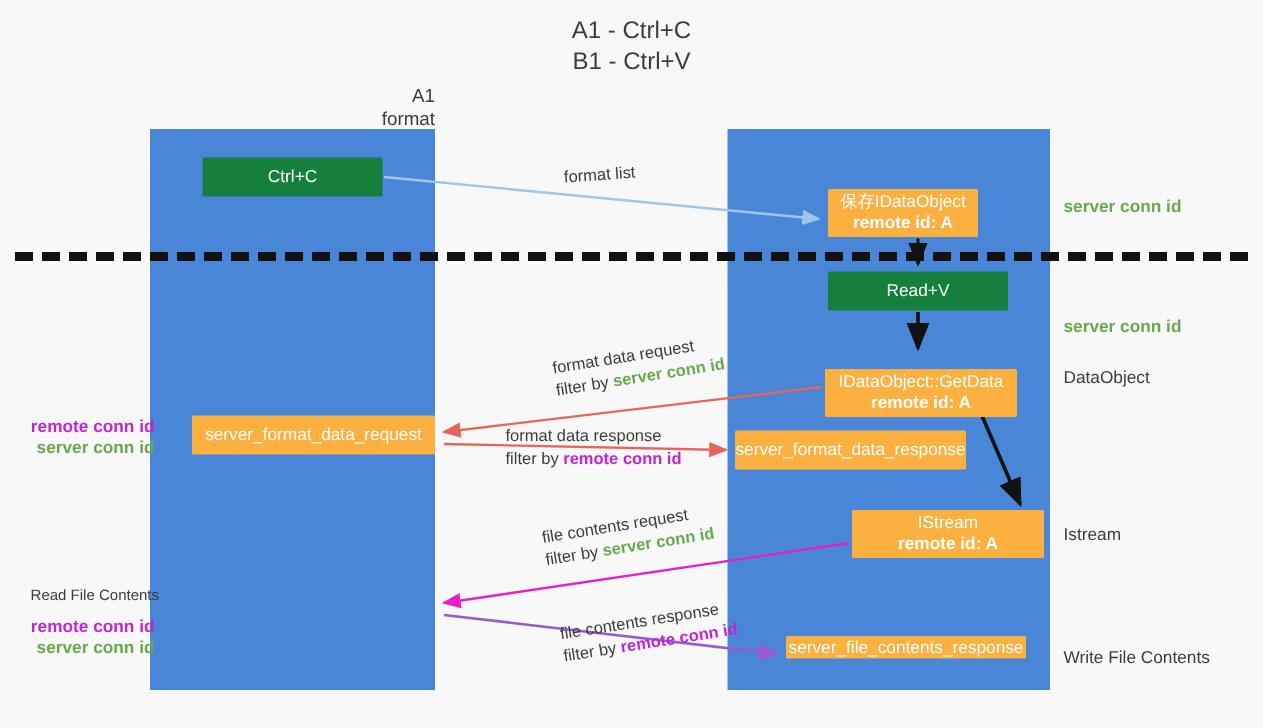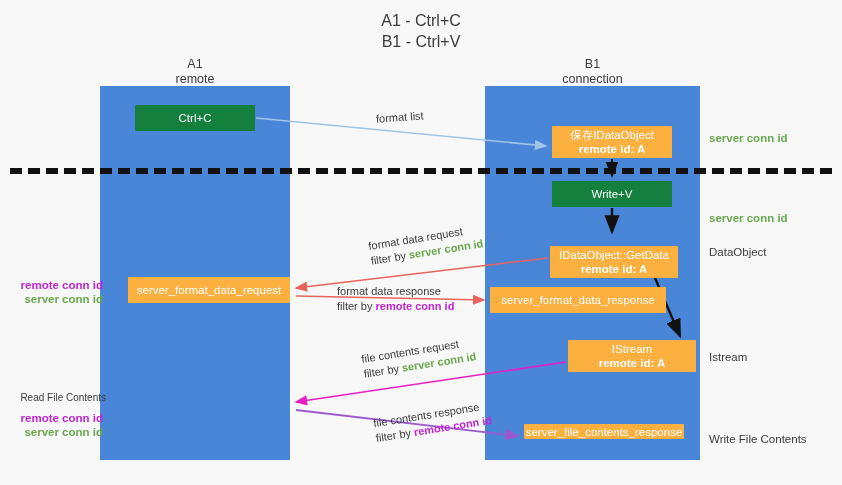--- a/index.html
+++ b/index.html
@@ -14,21 +14,21 @@
   .abs{position:absolute;}
 
   
   #title{
     left:0;top:10px;width:842px;text-align:center;
     font-size:16px;color:#3c3c3c;line-height:21px;
   }
 
   
   .lane-head{
-    text-align:center;font-size:12.5px;color:#3c3c3c;line-height:15px;
+    text-align:right;font-size:12.5px;color:#3c3c3c;line-height:15px;
   }
   #lane-a-head{left:100px;top:57px;width:190px;}
   #lane-b-head{left:485px;top:57px;width:215px;}
 
   
   .lane{background:#4a86d8;}
   #lane-a{left:100px;top:86px;width:190px;height:374px;}
   #lane-b{left:485px;top:86px;width:215px;height:374px;}
 
   
@@ -42,26 +42,26 @@
     box-sizing:border-box;
     display:flex;flex-direction:column;align-items:center;justify-content:center;
     color:#ffffff;font-size:11.5px;line-height:14px;text-align:center;
     border-radius:1px;
   }
   .node.green{background:#15803d;}
   .node.orange{background:#fbb040;}
   .node .l2{font-size:11.5px;font-weight:bold;}
 
   #n-ctrlc{left:135px;top:105px;width:120px;height:26px;}
-  #n-save{left:552px;top:126px;width:120px;height:32px;}
+  #n-save{left:552px;top:126px;width:100px;height:32px;}
   #n-ctrlv{left:552px;top:181px;width:120px;height:26px;}
   #n-getdata{left:550px;top:246px;width:128px;height:32px;}
   #n-istream{left:568px;top:340px;width:128px;height:32px;}
   #n-fmtreq{left:128px;top:277px;width:162px;height:26px;}
-  #n-fmtresp{left:490px;top:287px;width:176px;height:26px;}
+  #n-fmtresp{left:490px;top:287px;width:154px;height:26px;}
   #n-filereq{left:128px;top:392px;width:162px;height:26px;}
   #n-fileresp{left:524px;top:424px;width:160px;height:15px;}
 
   
   .side{font-size:11.5px;color:#3c3c3c;line-height:14px;}
   .green-t{color:#6aa84f;font-weight:bold;}
   .mag-t{color:#c026d3;font-weight:bold;}
 
   #s-conn1{left:709px;top:131px;}
   #s-conn2{left:709px;top:211px;}
@@ -92,25 +92,21 @@
 
 <div id="stage">
 
   <div class="abs" id="title">
     <div>A1 - Ctrl+C</div>
     <div>B1 - Ctrl+V</div>
   </div>
 
   <div class="abs lane-head" id="lane-a-head">
     <div>A1</div>
-    <div>remote</div>
-  </div>
-  <div class="abs lane-head" id="lane-b-head">
-    <div>B1</div>
-    <div>connection</div>
+    <div>format</div>
   </div>
 
   <div class="abs lane" id="lane-a"></div>
   <div class="abs lane" id="lane-b"></div>
 
   <svg id="wires" viewBox="0 0 842 485">
     <defs>
       <marker id="ah-blue" markerWidth="9" markerHeight="9" refX="7" refY="3.2" orient="auto">
         <path d="M0,0 L8,3.2 L0,6.4 z" fill="#9fc5e8"></path>
       </marker>
@@ -150,21 +146,21 @@
   <div class="abs node green" id="n-ctrlc">
     <div>Ctrl+C</div>
   </div>
 
   <div class="abs node orange" id="n-save">
     <div>保存IDataObject</div>
     <div class="l2">remote id: A</div>
   </div>
 
   <div class="abs node green" id="n-ctrlv">
-    <div>Write+V</div>
+    <div>Read+V</div>
   </div>
 
   <div class="abs node orange" id="n-getdata">
     <div>IDataObject::GetData</div>
     <div class="l2">remote id: A</div>
   </div>
 
   <div class="abs node orange" id="n-istream">
     <div>IStream</div>
     <div class="l2">remote id: A</div>

